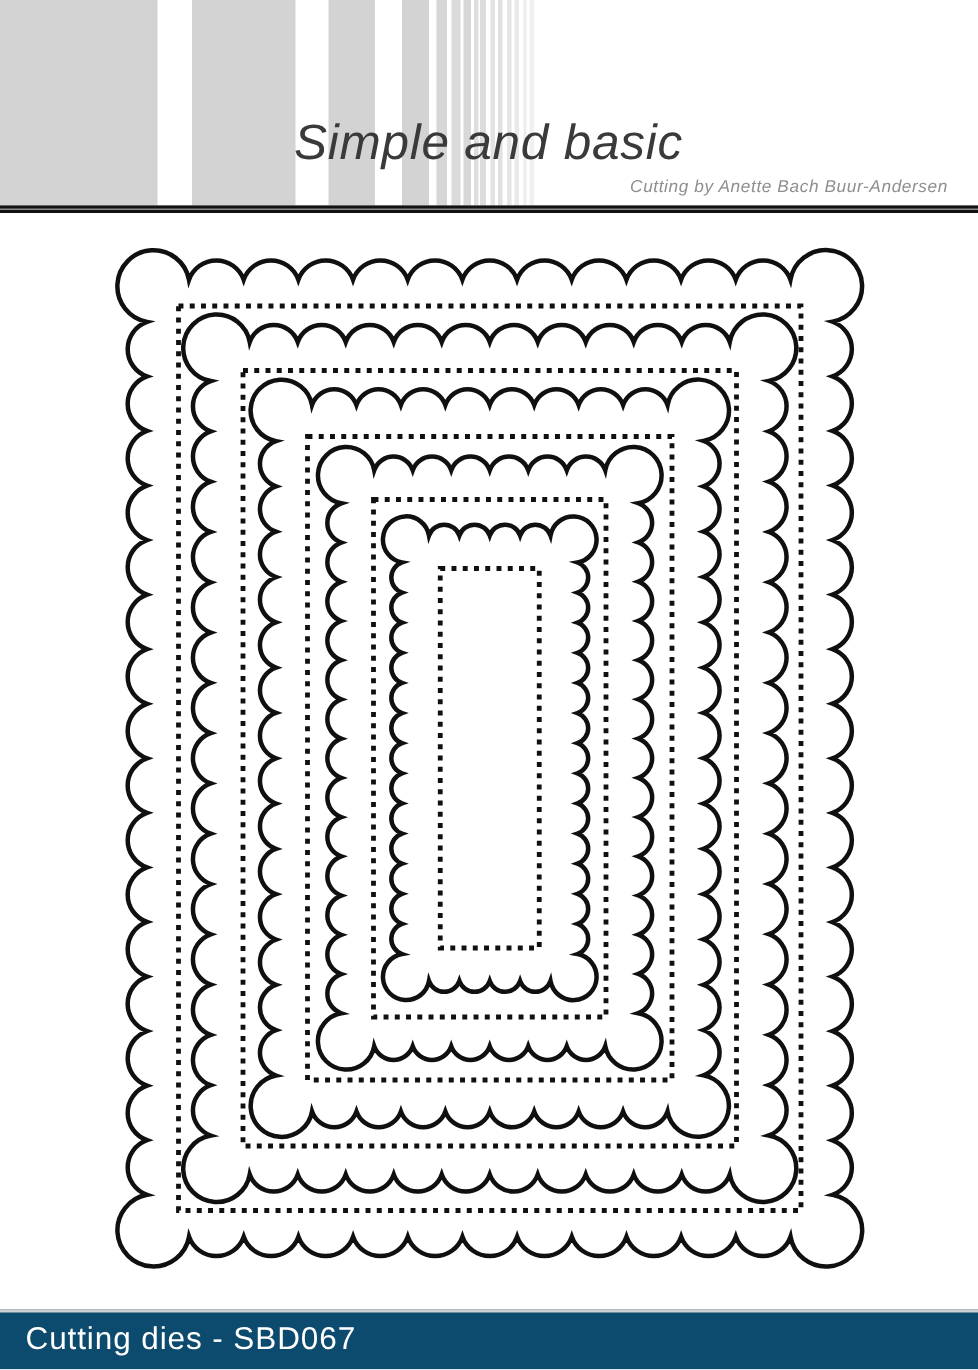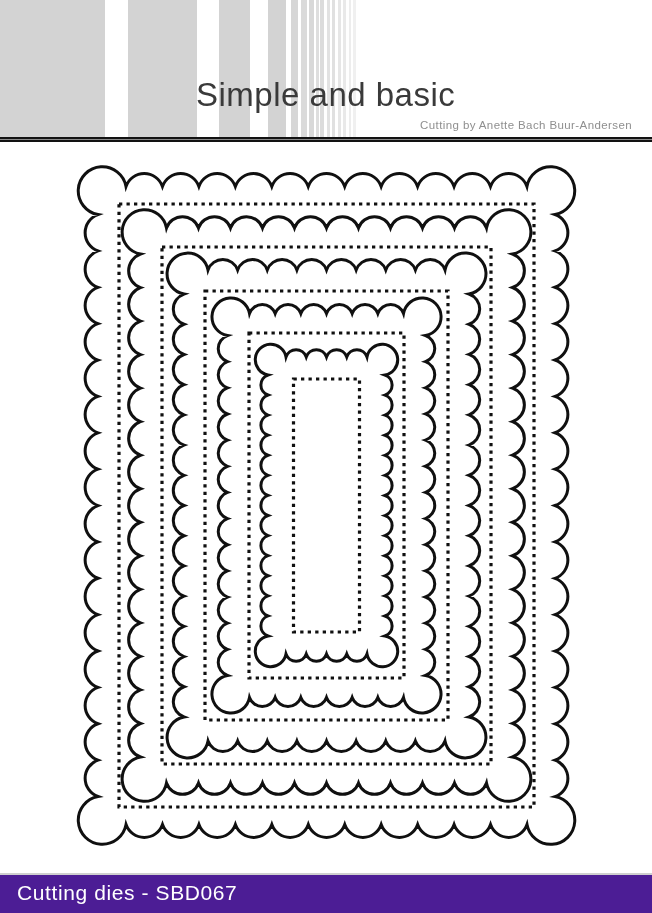--- a/index.html
+++ b/index.html
@@ -9,21 +9,21 @@
     width: 652px;
     height: 913px;
     background: #ffffff;
     overflow: hidden;
     font-family: "Liberation Sans", sans-serif;
   }
   
   .brand-header {
     position: absolute;
     left: 0; top: 0;
-    width: 652px; height: 142px;
+    width: 652px; height: 142px; font-style: italic;
   }
   .stripes { position: absolute; left: 0; top: 0; width: 652px; height: 137px; }
   .stripe { position: absolute; top: 0; height: 137px; }
   .brand-title {
     position: absolute;
     left: 196px; top: 78px;
     font-size: 33px;
     font-weight: 400;
     line-height: 33px;
     letter-spacing: 0.5px;
@@ -102,17 +102,17 @@
         <rect x="102" y="97" width="329" height="517" fill="none" stroke="#101010" stroke-width="3.2" stroke-dasharray="3.3 4.2"></rect>
         <path d="M 148 120 a 15.7 15.7 0 0 1 29.63 0 a 15.7 15.7 0 0 1 29.63 0 a 15.7 15.7 0 0 1 29.63 0 a 15.7 15.7 0 0 1 29.63 0 a 15.7 15.7 0 0 1 29.63 0 a 15.7 15.7 0 0 1 29.63 0 a 15.7 15.7 0 0 1 29.63 0 a 15.7 15.7 0 0 1 29.63 0 A 20.64 20.64 0 1 1 409 144 a 16.01 16.01 0 0 1 0 30.21 a 16.01 16.01 0 0 1 0 30.21 a 16.01 16.01 0 0 1 0 30.21 a 16.01 16.01 0 0 1 0 30.21 a 16.01 16.01 0 0 1 0 30.21 a 16.01 16.01 0 0 1 0 30.21 a 16.01 16.01 0 0 1 0 30.21 a 16.01 16.01 0 0 1 0 30.21 a 16.01 16.01 0 0 1 0 30.21 a 16.01 16.01 0 0 1 0 30.21 a 16.01 16.01 0 0 1 0 30.21 a 16.01 16.01 0 0 1 0 30.21 a 16.01 16.01 0 0 1 0 30.21 a 16.01 16.01 0 0 1 0 30.21 A 20.64 20.64 0 1 1 385 591 a 15.7 15.7 0 0 1 -29.62 0 a 15.7 15.7 0 0 1 -29.62 0 a 15.7 15.7 0 0 1 -29.62 0 a 15.7 15.7 0 0 1 -29.62 0 a 15.7 15.7 0 0 1 -29.62 0 a 15.7 15.7 0 0 1 -29.62 0 a 15.7 15.7 0 0 1 -29.62 0 a 15.7 15.7 0 0 1 -29.62 0 A 20.64 20.64 0 1 1 124 567 a 16.01 16.01 0 0 1 0 -30.21 a 16.01 16.01 0 0 1 0 -30.21 a 16.01 16.01 0 0 1 0 -30.21 a 16.01 16.01 0 0 1 0 -30.21 a 16.01 16.01 0 0 1 0 -30.21 a 16.01 16.01 0 0 1 0 -30.21 a 16.01 16.01 0 0 1 0 -30.21 a 16.01 16.01 0 0 1 0 -30.21 a 16.01 16.01 0 0 1 0 -30.21 a 16.01 16.01 0 0 1 0 -30.21 a 16.01 16.01 0 0 1 0 -30.21 a 16.01 16.01 0 0 1 0 -30.21 a 16.01 16.01 0 0 1 0 -30.21 a 16.01 16.01 0 0 1 0 -30.21 A 20.64 20.64 0 1 1 148 120 Z" fill="none" stroke="#101010" stroke-width="3"></path>
         <rect x="145" y="141" width="243" height="429" fill="none" stroke="#101010" stroke-width="3.2" stroke-dasharray="3.3 4.2"></rect>
         <path d="M 189.5 163.5 a 13.6 13.6 0 0 1 25.67 0 a 13.6 13.6 0 0 1 25.67 0 a 13.6 13.6 0 0 1 25.67 0 a 13.6 13.6 0 0 1 25.67 0 a 13.6 13.6 0 0 1 25.67 0 a 13.6 13.6 0 0 1 25.67 0 A 18.92 18.92 0 1 1 365.5 185.5 a 13.86 13.86 0 0 1 0 26.15 a 13.86 13.86 0 0 1 0 26.15 a 13.86 13.86 0 0 1 0 26.15 a 13.86 13.86 0 0 1 0 26.15 a 13.86 13.86 0 0 1 0 26.15 a 13.86 13.86 0 0 1 0 26.15 a 13.86 13.86 0 0 1 0 26.15 a 13.86 13.86 0 0 1 0 26.15 a 13.86 13.86 0 0 1 0 26.15 a 13.86 13.86 0 0 1 0 26.15 a 13.86 13.86 0 0 1 0 26.15 a 13.86 13.86 0 0 1 0 26.15 a 13.86 13.86 0 0 1 0 26.15 A 18.92 18.92 0 1 1 343.5 547.5 a 13.6 13.6 0 0 1 -25.67 0 a 13.6 13.6 0 0 1 -25.67 0 a 13.6 13.6 0 0 1 -25.67 0 a 13.6 13.6 0 0 1 -25.67 0 a 13.6 13.6 0 0 1 -25.67 0 a 13.6 13.6 0 0 1 -25.67 0 A 18.92 18.92 0 1 1 167.5 525.5 a 13.86 13.86 0 0 1 0 -26.15 a 13.86 13.86 0 0 1 0 -26.15 a 13.86 13.86 0 0 1 0 -26.15 a 13.86 13.86 0 0 1 0 -26.15 a 13.86 13.86 0 0 1 0 -26.15 a 13.86 13.86 0 0 1 0 -26.15 a 13.86 13.86 0 0 1 0 -26.15 a 13.86 13.86 0 0 1 0 -26.15 a 13.86 13.86 0 0 1 0 -26.15 a 13.86 13.86 0 0 1 0 -26.15 a 13.86 13.86 0 0 1 0 -26.15 a 13.86 13.86 0 0 1 0 -26.15 a 13.86 13.86 0 0 1 0 -26.15 A 18.92 18.92 0 1 1 189.5 163.5 Z" fill="none" stroke="#101010" stroke-width="3"></path>
         <rect x="189" y="183" width="155" height="345" fill="none" stroke="#101010" stroke-width="3.2" stroke-dasharray="3.3 4.2"></rect>
         <path d="M 226 207 a 10.73 10.73 0 0 1 20.25 0 a 10.73 10.73 0 0 1 20.25 0 a 10.73 10.73 0 0 1 20.25 0 a 10.73 10.73 0 0 1 20.25 0 A 15.48 15.48 0 1 1 325 225 a 10.64 10.64 0 0 1 0 20.08 a 10.64 10.64 0 0 1 0 20.08 a 10.64 10.64 0 0 1 0 20.08 a 10.64 10.64 0 0 1 0 20.08 a 10.64 10.64 0 0 1 0 20.08 a 10.64 10.64 0 0 1 0 20.08 a 10.64 10.64 0 0 1 0 20.08 a 10.64 10.64 0 0 1 0 20.08 a 10.64 10.64 0 0 1 0 20.08 a 10.64 10.64 0 0 1 0 20.08 a 10.64 10.64 0 0 1 0 20.08 a 10.64 10.64 0 0 1 0 20.08 a 10.64 10.64 0 0 1 0 20.08 A 15.48 15.48 0 1 1 307 504 a 10.73 10.73 0 0 1 -20.25 0 a 10.73 10.73 0 0 1 -20.25 0 a 10.73 10.73 0 0 1 -20.25 0 a 10.73 10.73 0 0 1 -20.25 0 A 15.48 15.48 0 1 1 208 486 a 10.64 10.64 0 0 1 0 -20.08 a 10.64 10.64 0 0 1 0 -20.08 a 10.64 10.64 0 0 1 0 -20.08 a 10.64 10.64 0 0 1 0 -20.08 a 10.64 10.64 0 0 1 0 -20.08 a 10.64 10.64 0 0 1 0 -20.08 a 10.64 10.64 0 0 1 0 -20.08 a 10.64 10.64 0 0 1 0 -20.08 a 10.64 10.64 0 0 1 0 -20.08 a 10.64 10.64 0 0 1 0 -20.08 a 10.64 10.64 0 0 1 0 -20.08 a 10.64 10.64 0 0 1 0 -20.08 a 10.64 10.64 0 0 1 0 -20.08 A 15.48 15.48 0 1 1 226 207 Z" fill="none" stroke="#101010" stroke-width="3"></path>
         <rect x="233.5" y="229" width="66" height="253" fill="none" stroke="#101010" stroke-width="3.2" stroke-dasharray="3.3 4.2"></rect>
       </svg>
   </div>
 
-  <div class="footer-bar" style="background: #4c1d95;">
+  <div class="footer-bar" style="background: #0c4a6e;">
     <div class="footer-label" style="color: rgb(255, 255, 255);">Cutting dies - SBD067</div>
   </div>
 
 </div>
 
 </body></html>

